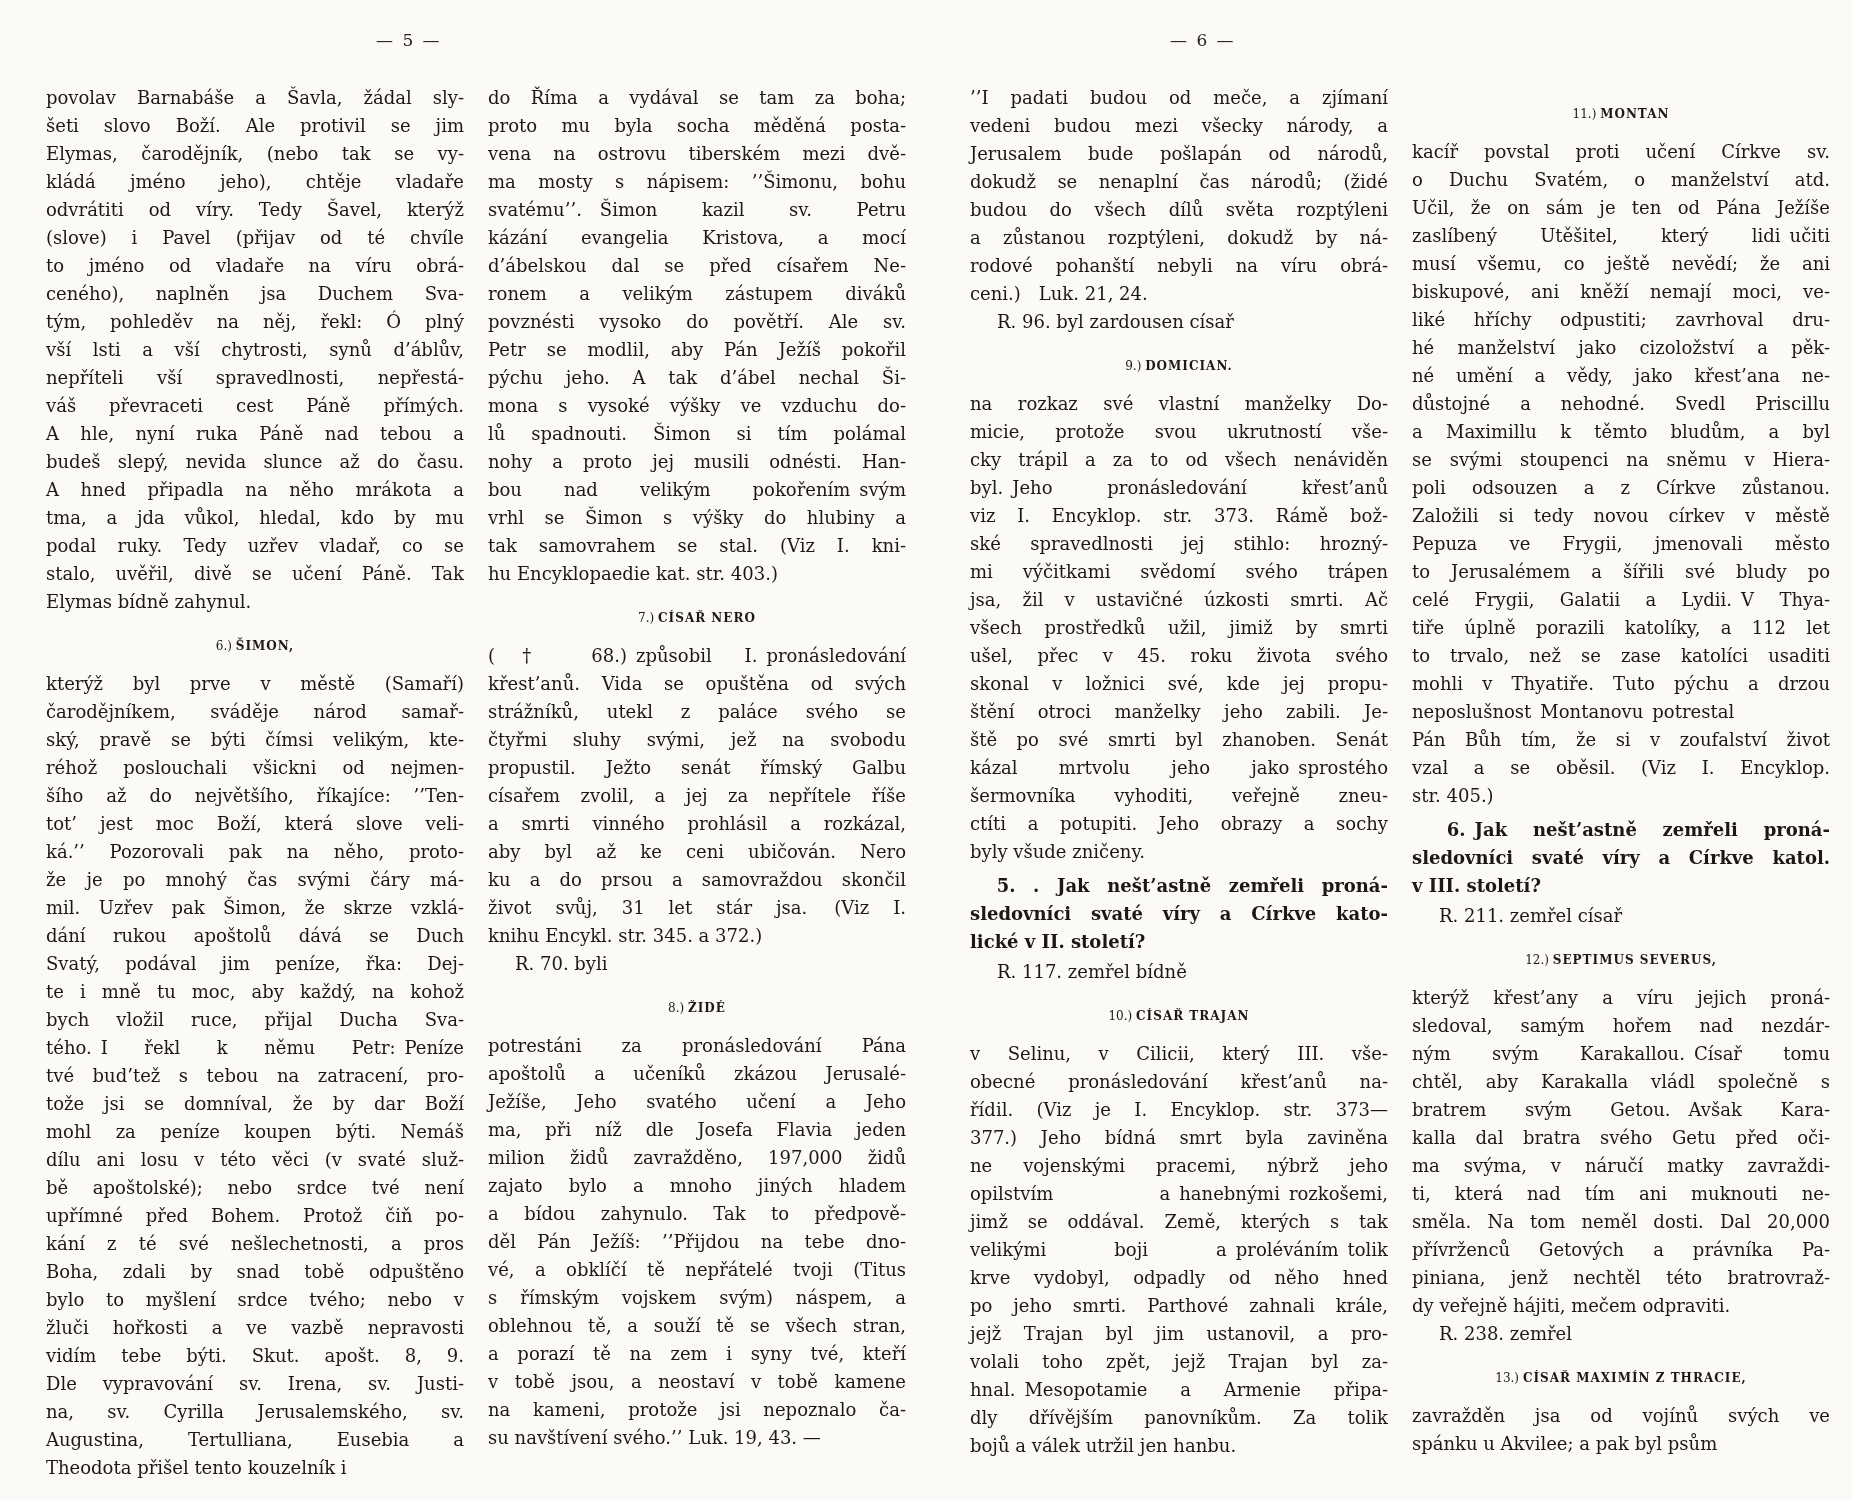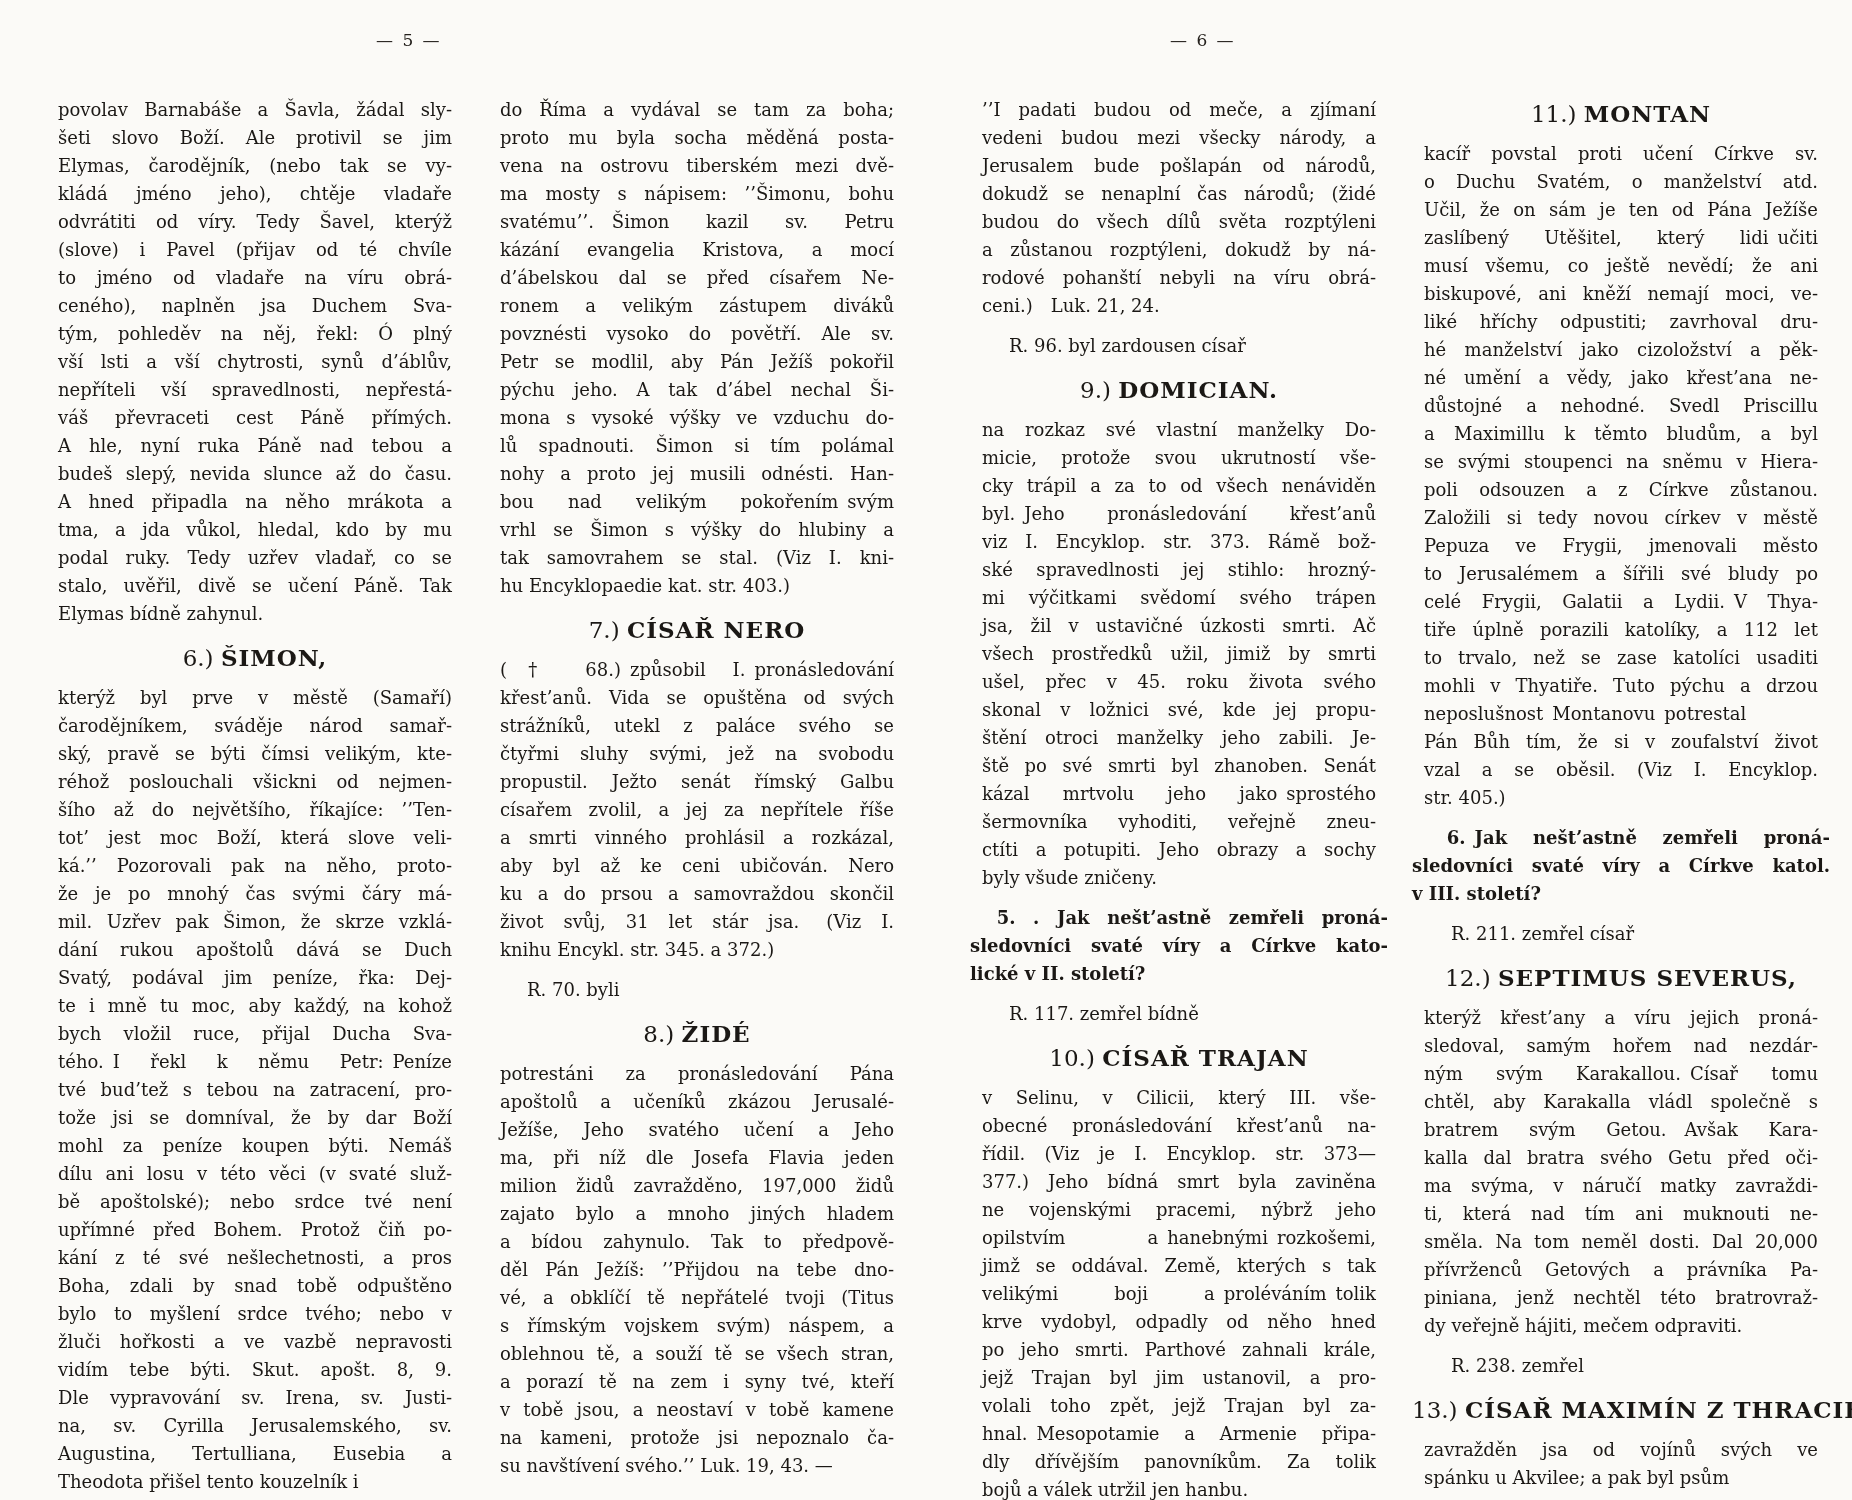--- a/index.html
+++ b/index.html
@@ -13,25 +13,25 @@
   .spread { display: flex; gap: 44px; padding-left: 46px; }
   .page { position: relative; width: 880px; }
   .page-header {
     position: absolute; top: 30px;
     font-size: 17px; letter-spacing: 2px; color: #24201c;
   }
   .page--left .page-header { left: 330px; }
   .page--right .page-header { left: 200px; }
   .columns { display: flex; gap: 24px; padding-top: 84px; }
   .column { width: 418px; font-size: 18px; line-height: 28px; }
-  .para { margin: 12px; }
+  .para { margin: 0; }
   .para.qbold { font-weight: bold; margin: 6px 0 2px; }
   .tline { display: block; text-align: justify; text-align-last: justify; }
   .tline.last { text-align-last: left; }
-  .heading { margin: 16px 0 10px; text-align: center; font-size: 23px; white-space: nowrap; }
+  .heading { margin: 16px 0 10px; text-align: center; font-size: 12px; white-space: nowrap; }
   .heading .hnum { font-weight: normal; }
   .heading .htitle { font-weight: bold; letter-spacing: 1px; }
   b { font-weight: normal; }
 </style>
 </head>
 <body>
 
 <div class="spread">
   <section class="page page--left">
     <div class="page-header">— 5 —</div>

